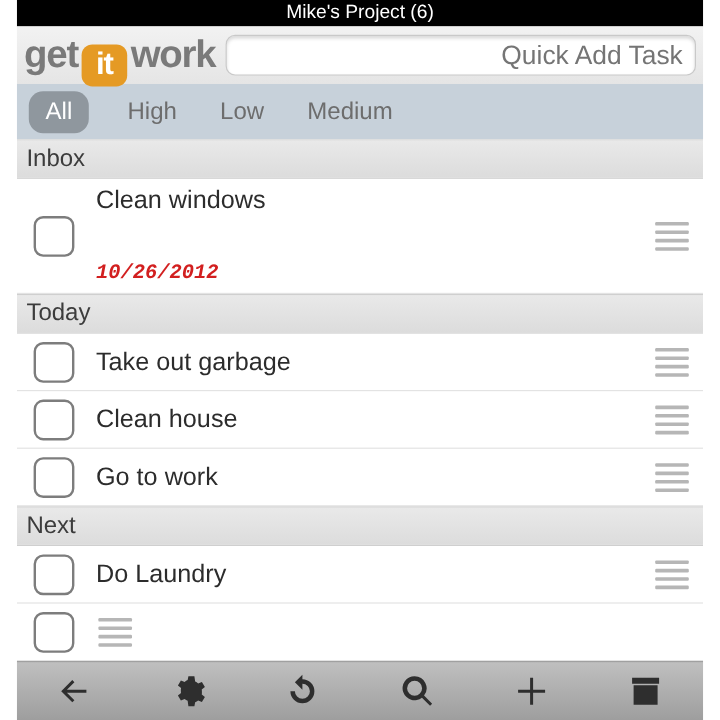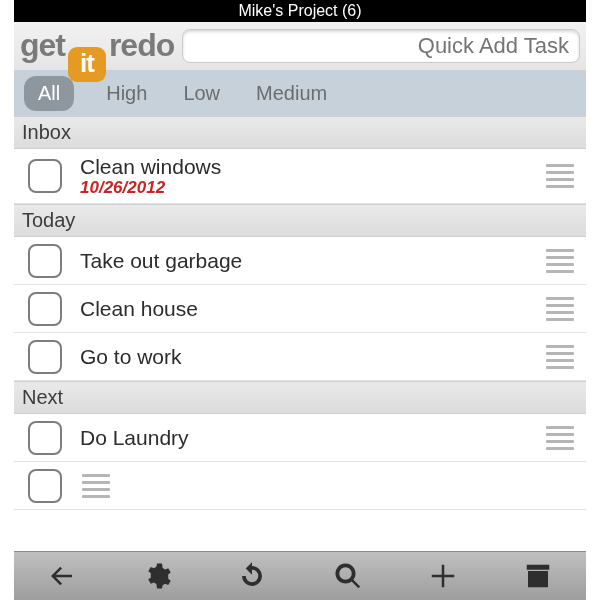--- a/index.html
+++ b/index.html
@@ -1,51 +1,51 @@
 <!DOCTYPE html>
 <html><head>
 <meta charset="utf-8">
 <style>
   html,body{margin:0;padding:0;font-family:Helvetica,Arial,sans-serif;background:#fff;}
   .app{width:572px;height:600px;margin:0 auto;position:relative;overflow:hidden;box-sizing:border-box;}
   .statusbar{background:#000;color:#fff;text-align:center;font-size:16px;line-height:22px;height:22px;font-weight:400;}
   .header{display:flex;align-items:center;background:linear-gradient(#f2f2f2,#e5e5e5);height:48px;padding:0 6px;gap:8px;}
   .logo{display:flex;align-items:baseline;font-weight:700;letter-spacing:-1px;}
   .logo .get,.logo .done{color:#7a7a7a;font-size:32px;font-family:Arial,Helvetica,sans-serif;}
-  .logo .it{display:inline-flex;align-items:center;justify-content:center;background:#e59a24;color:#fff;border-radius:9px;font-size:26px;padding:1px 12px 3px;margin:0 3px;position:relative;top:16px;}
+  .logo .it{display:inline-flex;align-items:center;justify-content:center;background:#e59a24;color:#fff;border-radius:9px;font-size:26px;padding:1px 12px 3px;margin:0 3px;position:relative;top:6px;}
   .quickadd{flex:1;height:34px;border-radius:8px;border:1px solid #c9c9c9;background:#fff;box-shadow:inset 0 2px 3px rgba(0,0,0,0.15);font-size:22px;color:#b7b7b7;padding:0 10px;text-align:right;box-sizing:border-box;}
   .filters{background:#c7d1da;display:flex;align-items:center;gap:28px;padding:6px 10px;height:46px;box-sizing:border-box;}
   .filter{color:#6d6d6d;font-size:20px;padding:6px 4px;}
   .filter.active{background:#8f979e;color:#fff;border-radius:12px;padding:6px 14px;}
   .section-header{background:linear-gradient(#e9e9e9,#dcdcdc);color:#3c3c3c;font-size:20px;padding:4px 8px;border-top:1px solid #cfcfcf;border-bottom:1px solid #cfcfcf;}
   .task{display:flex;align-items:center;padding:6px 10px 6px 14px;border-bottom:1px solid #e3e3e3;min-height:48px;box-sizing:border-box;}
   .checkbox{width:30px;height:30px;border:2px solid #7d7d7d;border-radius:8px;flex:0 0 auto;margin-right:18px;background:#fff;}
-  .task-body{flex:1;display:flex;flex-direction:column;justify-content:center;}
+  .task-body{flex:1;display:flex;flex-direction:column;justify-content:center;gap:41px;}
   .task-title{color:#2c2c2c;font-size:21px;line-height:24px;}
-  .task-date{color:#d21f1f;font-style:italic;font-weight:700;font-size:17px;line-height:18px;}
+  .task-date{color:#d21f1f;font-style:italic;font-weight:700;font-size:17px;line-height:18px;font-family:Liberation Mono, monospace;}
   .drag{display:flex;flex-direction:column;gap:4px;padding:4px 2px;}
   .drag span{display:block;width:28px;height:3px;background:#b6b6b6;border-radius:1px;}
   .toolbar{position:absolute;left:0;right:0;bottom:0;height:48px;background:linear-gradient(#bfbfbf,#9e9e9e);display:flex;align-items:center;justify-content:space-around;border-top:1px solid #8a8a8a;}
   .toolbar .tbtn{color:#2e2e2e;}
   .toolbar svg{width:30px;height:30px;display:block;}
   .list{height:436px;overflow:hidden;}
 </style>
 </head>
 <body>
 <div class="app">
 
   <div class="statusbar">
     <span>Mike's Project (6)</span>
   </div>
 
   <div class="header">
     <div class="logo">
       <span class="get">get</span>
       <span class="it">it</span>
-      <span class="done">redo</span>
+      <span class="done">work</span>
     </div>
     <input class="quickadd" placeholder="Quick Add Task" style="">
   </div>
 
   <div class="filters">
     <div class="filter active">All</div>
     <div class="filter">High</div>
     <div class="filter">Low</div>
     <div class="filter">Medium</div>
   </div>

